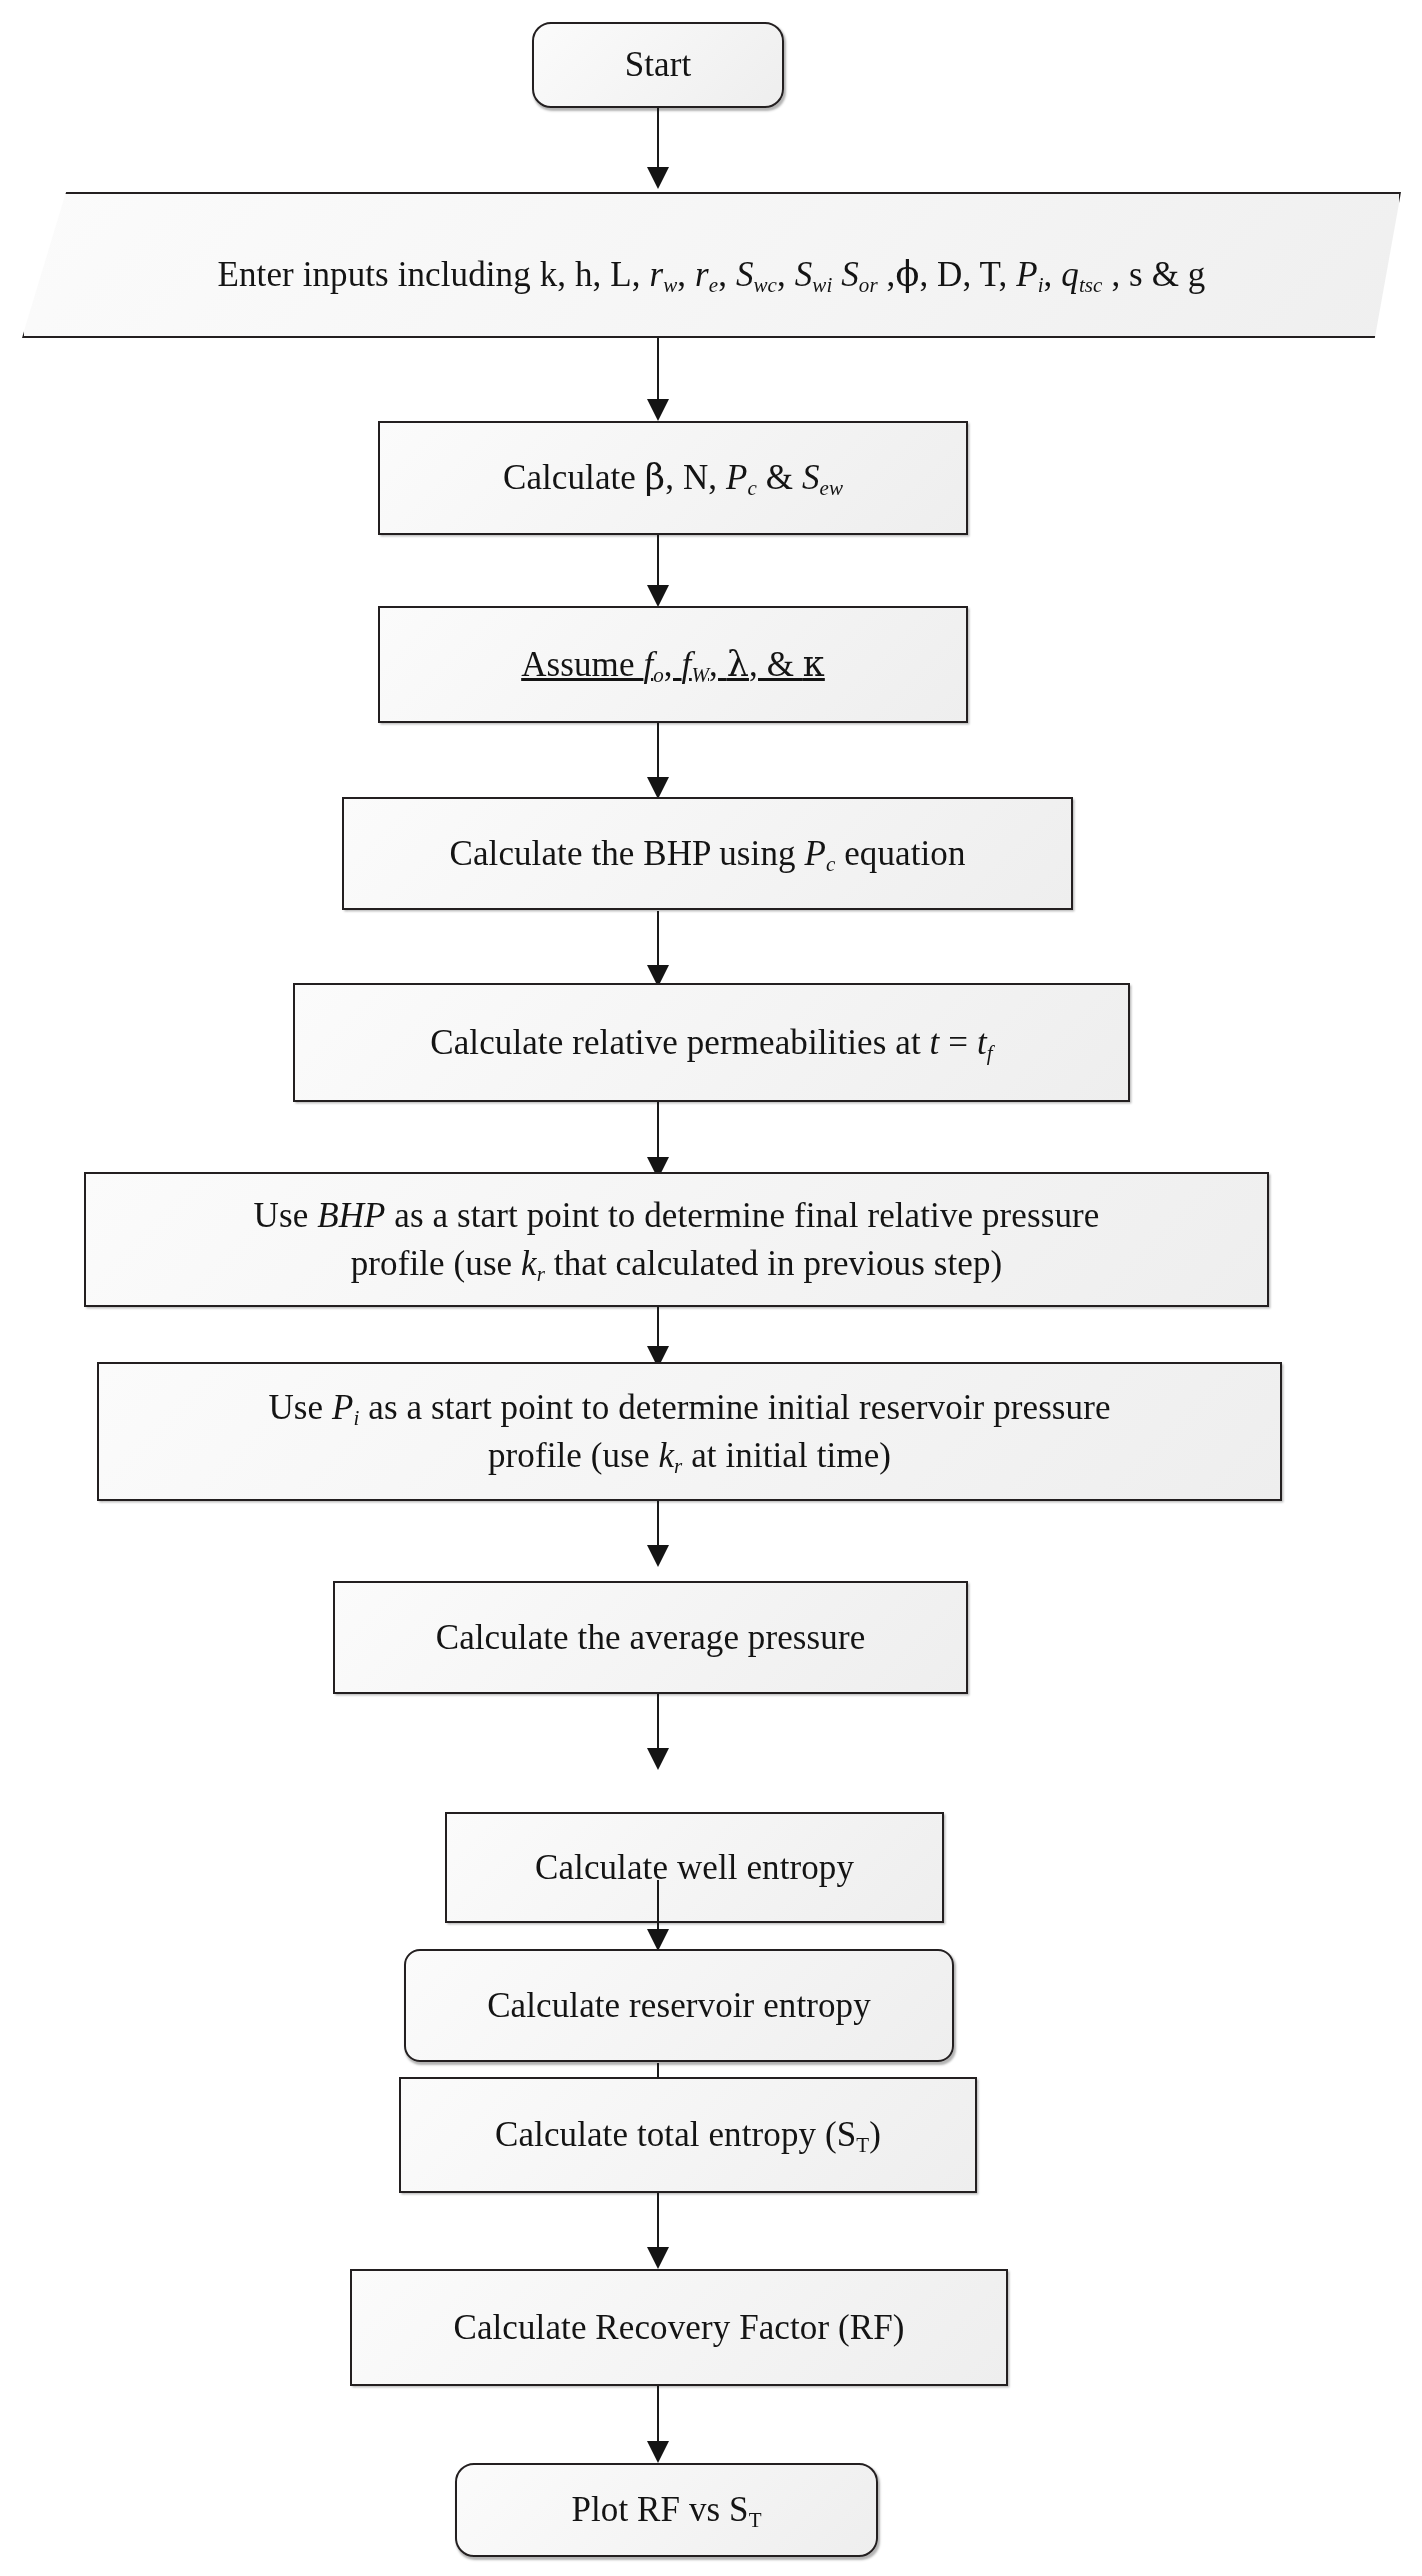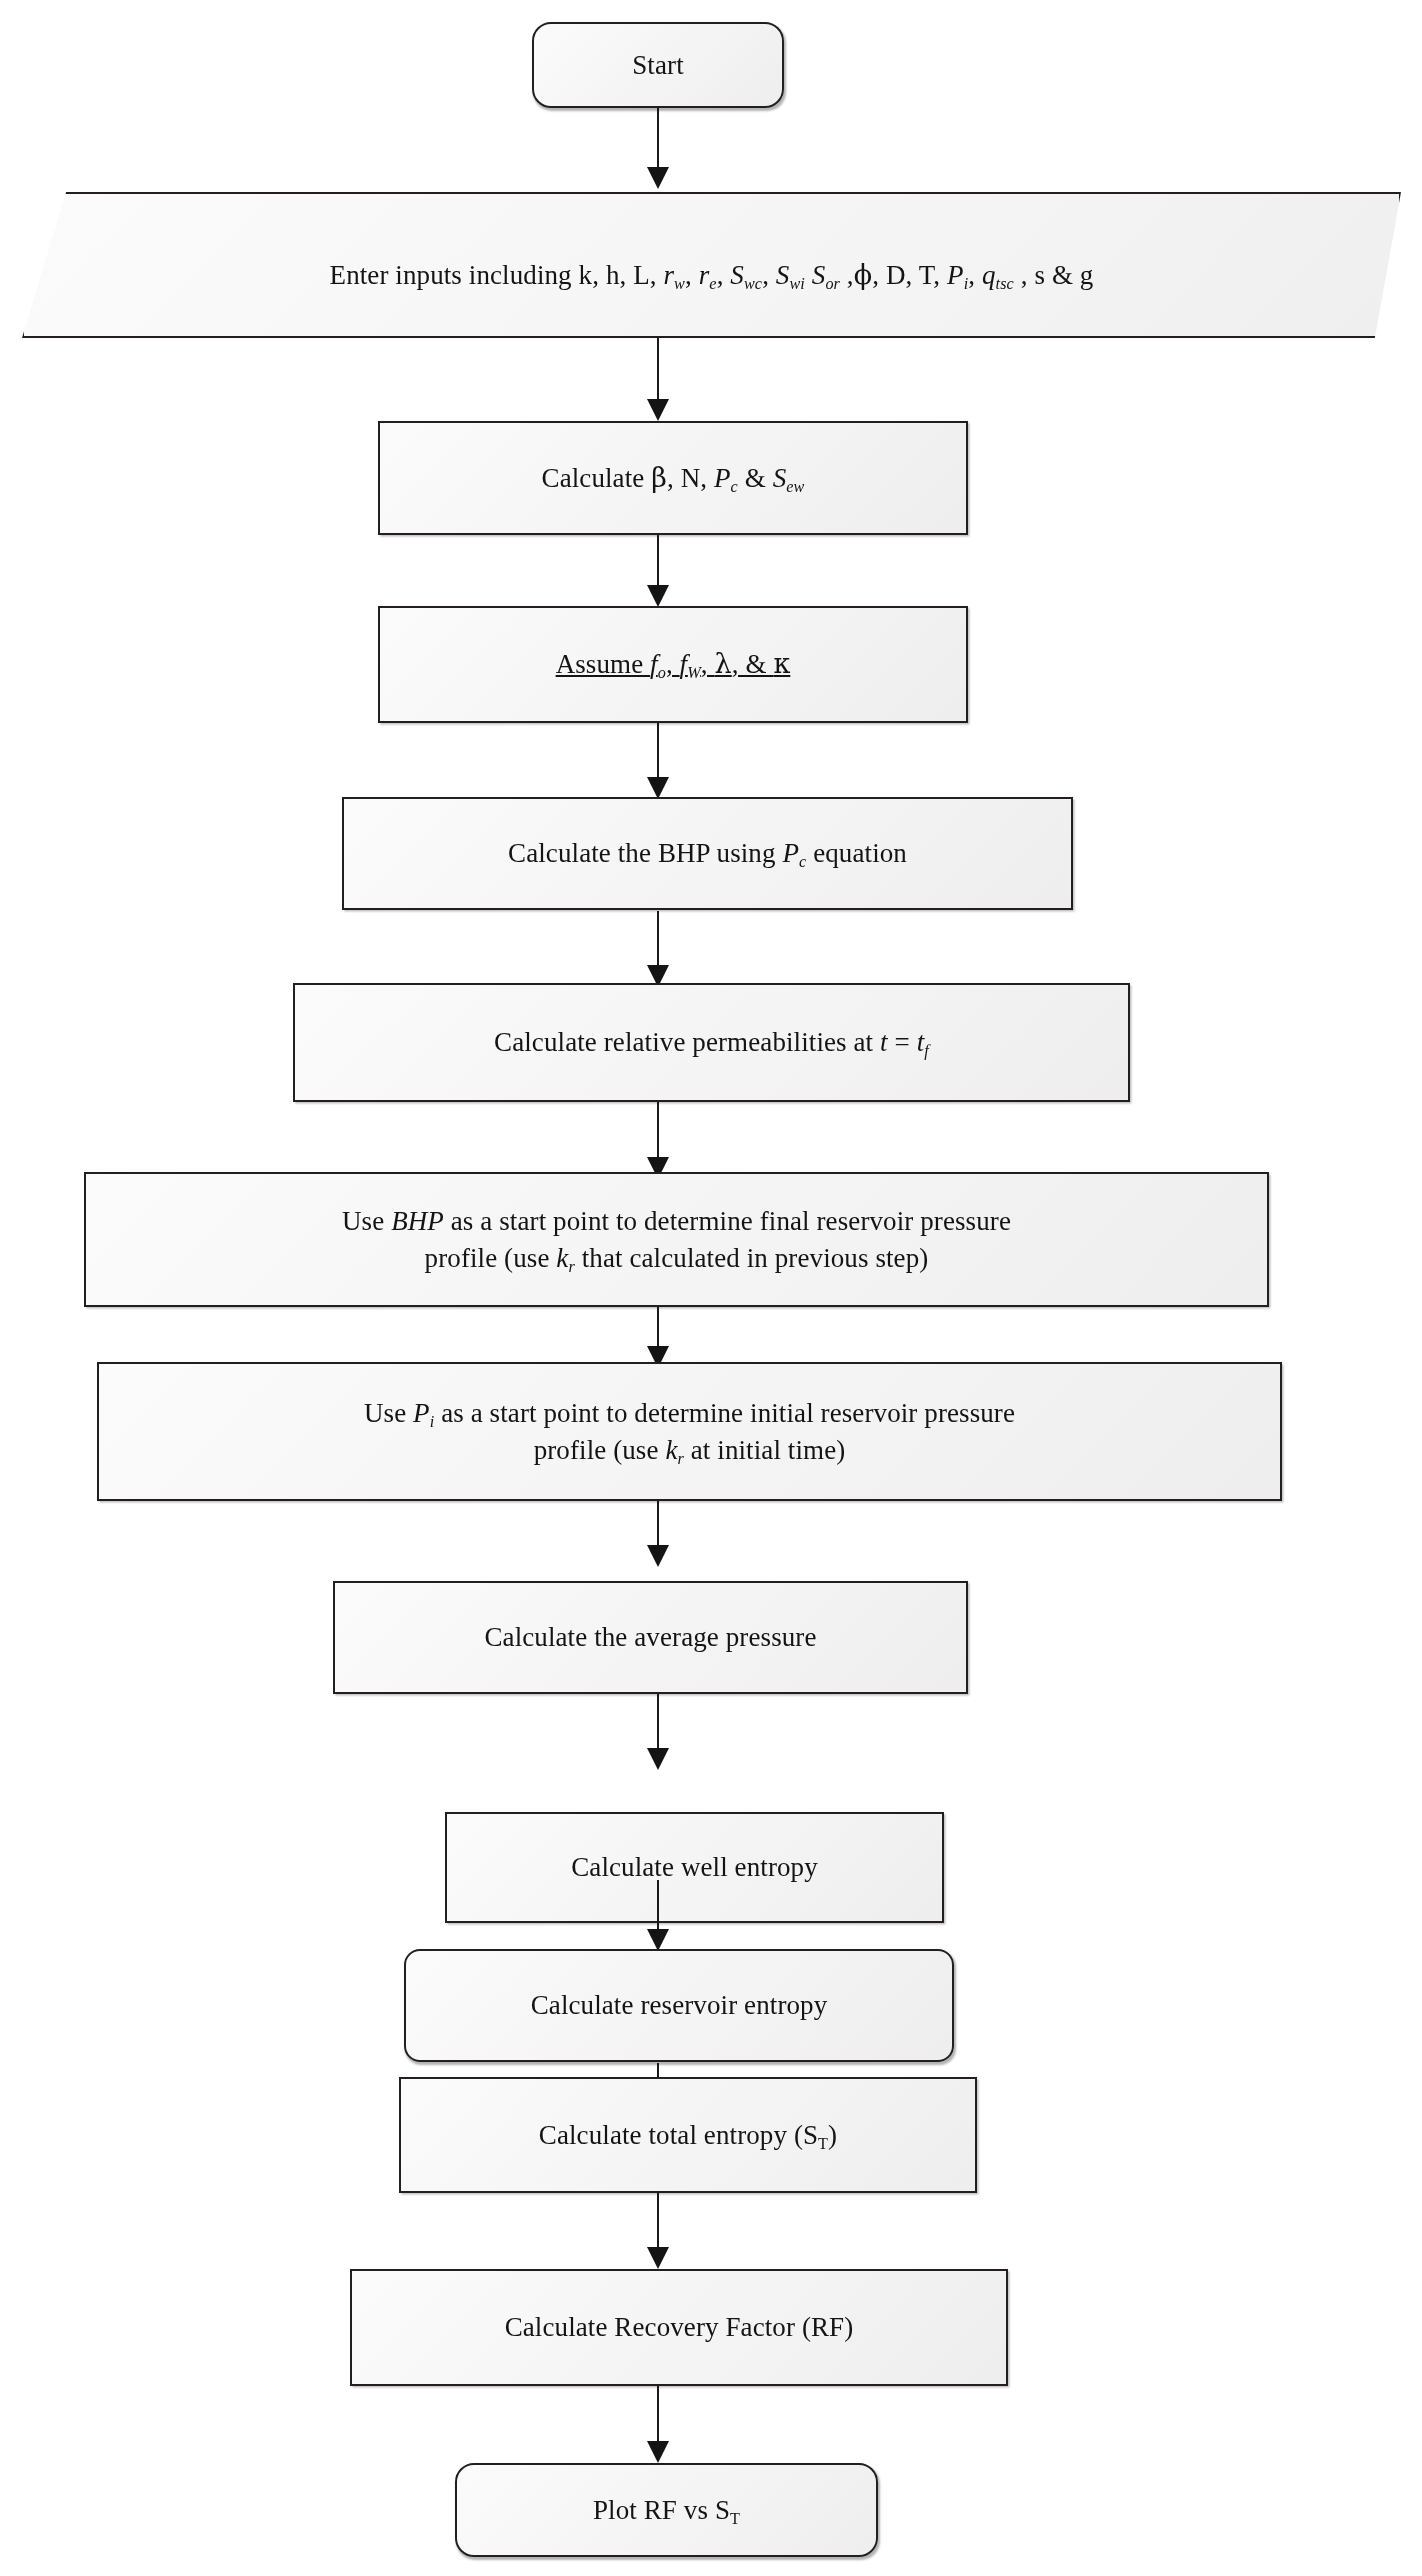--- a/index.html
+++ b/index.html
@@ -22,21 +22,21 @@
   .node {
     position: absolute;
     box-sizing: border-box;
     background: linear-gradient(135deg, #fbfbfb 0%, #f4f4f4 55%, #eeeeee 100%);
     border: 2.2px solid #231f20;
     display: flex;
     align-items: center;
     justify-content: center;
     text-align: center;
     color: #141414;
-    font-size: 27px;
+    font-size: 35px;
     line-height: 1.35;
     letter-spacing: 0.1px;
     box-shadow: 1.5px 2.2px 2.2px rgba(0,0,0,0.30);
   }
   .node .txt { padding: 0 13px; }
 
   
   .node.terminator {
     border-radius: 19px;
   }
@@ -142,21 +142,21 @@
     <span class="txt">
       <span>Calculate relative permeabilities at </span><span class="it">t</span><span> = </span><span class="it"><span>t</span><sub>f</sub></span>
     </span>
   </div>
 
   <div class="conn" style="left:657px; top:1102px; height:60px;"></div>
   <div class="arrowhead" style="left:647px; top:1157px;"></div>
 
   <div class="node" style="left:84px; top:1172px; width:1185px; height:135px;">
     <span class="txt">
-      <span><span>Use </span><span class="it">BHP</span><span> as a start point to determine final reservoir pressure</span></span><br>
+      <span><span>Use </span><span class="it">BHP</span><span> as a start point to determine final relative pressure</span></span><br>
       <span><span>profile (use </span><span class="it"><span>k</span><sub>r</sub></span><span> that calculated in previous step)</span></span>
     </span>
   </div>
 
   <div class="conn" style="left:657px; top:1307px; height:44px;"></div>
   <div class="arrowhead" style="left:647px; top:1346px;"></div>
 
   <div class="node" style="left:97px; top:1362px; width:1185px; height:139px;">
     <span class="txt">
       <span><span>Use </span><span class="it"><span>P</span><sub>i</sub></span><span> as a start point to determine initial reservoir pressure</span></span><br>

